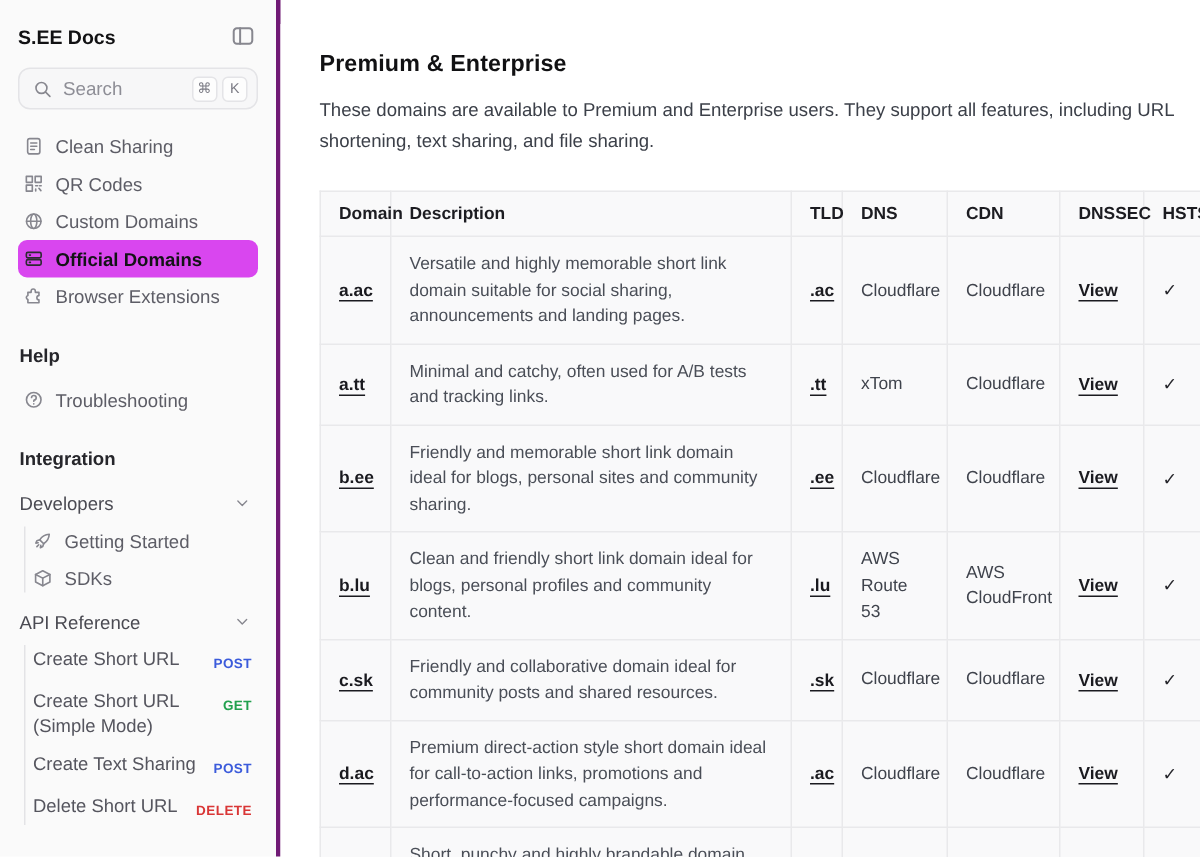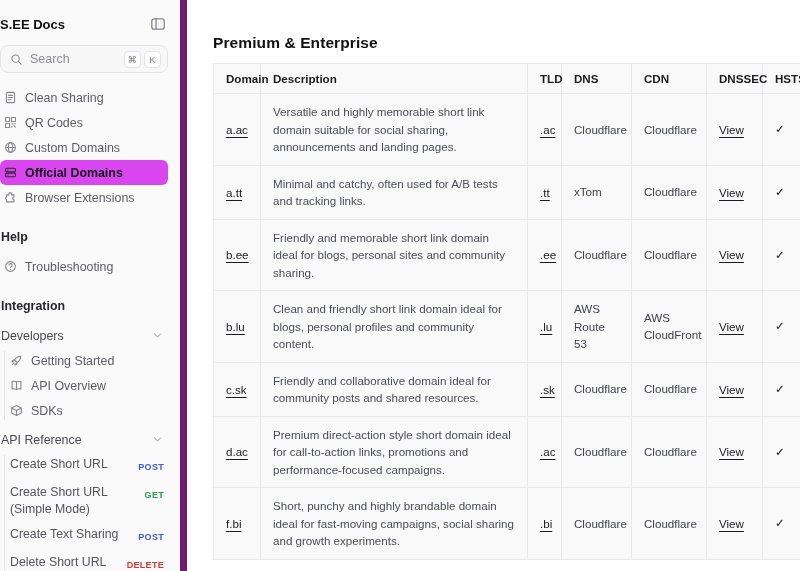--- a/index.html
+++ b/index.html
@@ -1,21 +1,21 @@
 <!DOCTYPE html>
 <html><head>
 <meta charset="utf-8">
 <style>
   * { box-sizing: border-box; margin: 0; padding: 0; }
   html,body { width: 800px; height: 571px; overflow: hidden; background:#fff;
     font-family: "Liberation Sans", sans-serif; color:#18181b; }
 
   
   .sidebar { position:absolute; left:0; top:0; width:187px; height:571px;
-    background:#fafafa; border-right:7px solid #701a75; padding:12px 12px 0 0; }
+    background:#fafafa; border-right:3px solid #701a75; padding:12px 12px 0 12px; }
   .sb-header { display:flex; align-items:center; justify-content:space-between; height:24px; margin-bottom:9px; }
   .sb-title { font-size:13px; font-weight:700; color:#111113; }
   .icon-btn { width:20px; height:20px; display:flex; align-items:center; justify-content:center; cursor:pointer; }
   .searchbox { display:flex; align-items:center; gap:7px; height:28px; border:1px solid #e4e4e7;
     background:#f7f7f8; border-radius:8px; padding:0 6px 0 9px; margin-bottom:12px; }
   .searchbox .ph { font-size:12.5px; color:#8e8e96; flex:1; }
   .keys { display:flex; gap:3px; }
   .keycap { min-width:17px; height:17px; padding:0 3px; background:#fdfdfd; border:1px solid #e4e4e7;
     border-radius:4px; font-size:9.5px; color:#7c7c85; display:flex; align-items:center; justify-content:center; }
 
@@ -41,21 +41,21 @@
   .main { position:absolute; left:187px; top:16px; width:613px; height:571px; padding:18px 0 0 26px; background:#fff; }
   .page-title { font-size:15.5px; font-weight:700; color:#111113; margin:0 0 11px 0; letter-spacing:.1px; }
   .intro { font-size:12.4px; line-height:21px; color:#3c4049; width:578px; margin-bottom:22px; }
 
   table.domains { border-collapse:collapse; table-layout:fixed; width:645px; background:#f9f9fa; }
   table.domains th, table.domains td { border:1px solid #e9e9eb; text-align:left; vertical-align:middle;
     font-size:11.6px; padding:9px 12px; }
   table.domains th { font-weight:700; color:#1c1c21; padding:8px 12px; white-space:nowrap; }
   td.c-desc { color:#4a4e57; line-height:17.5px; }
   td.c-dns, td.c-cdn { color:#3f434c; line-height:17.5px; }
-  .cell-link { color:#1a1a1f; font-weight:400; text-decoration:underline; text-underline-offset:2.5px;
+  .cell-link { color:#1a1a1f; font-weight:700; text-decoration:underline; text-underline-offset:2.5px;
     text-decoration-thickness:1px; cursor:pointer; }
   td.c-hsts { color:#26262b; }
   .col-domain{width:47px}.col-desc{width:267px}.col-tld{width:34px}.col-dns{width:70px}
   .col-cdn{width:75px}.col-dnssec{width:56px}.col-hsts{width:96px}
 </style>
 </head>
 <body>
 
 <aside class="sidebar">
   <div class="sb-header">
@@ -149,27 +149,20 @@
         <svg class="ic" width="13" height="13" viewBox="0 0 15 15">
           <path d="M12.5 2.5 C9.5 2.7 6.8 4.2 5.2 6.8 L8.2 9.8 C10.8 8.2 12.3 5.5 12.5 2.5 Z"></path>
             <path d="M5.2 6.8 L3 7.5 L2.2 9.3 L4 9 "></path>
             <path d="M8.2 9.8 L7.5 12 L5.7 12.8 L6 11"></path>
             <line x1="3" y1="12" x2="4.4" y2="10.6"></line>
         </svg>
         <span class="lbl">Getting Started</span>
       </div>
       <div class="sub-item">
         <svg class="ic" width="13" height="13" viewBox="0 0 15 15">
-          <path d="M7.5 3.4 C6 2.4 4 2.4 2.4 2.9 L2.4 11.6 C4 11.1 6 11.1 7.5 12.1 C9 11.1 11 11.1 12.6 11.6 L12.6 2.9 C11 2.4 9 2.4 7.5 3.4 Z"></path>
-            <line x1="7.5" y1="3.4" x2="7.5" y2="12.1"></line>
-        </svg>
-        <span class="lbl">API Overview</span>
-      </div>
-      <div class="sub-item">
-        <svg class="ic" width="13" height="13" viewBox="0 0 15 15">
           <path d="M7.5 1.8 L13 4.6 L13 10.4 L7.5 13.2 L2 10.4 L2 4.6 Z"></path>
             <polyline points="2,4.6 7.5,7.4 13,4.6"></polyline>
             <line x1="7.5" y1="7.4" x2="7.5" y2="13.2"></line>
         </svg>
         <span class="lbl">SDKs</span>
       </div>
     </div>
 
     <div class="group-h">
       <span>API Reference</span>
@@ -194,20 +187,21 @@
         <span class="lbl">Delete Short URL</span>
         <span class="method-badge" style="color: rgb(217, 54, 54);">DELETE</span>
       </div>
 
     </div>
   </nav>
 </aside>
 
 <main class="main">
   <h1 class="page-title">Premium &amp; Enterprise</h1>
+  <p class="intro">These domains are available to Premium and Enterprise users. They support all features, including URL shortening, text sharing, and file sharing.</p>
 
   <table class="domains">
     <colgroup>
       <col class="col-domain">
         <col class="col-desc">
         <col class="col-tld">
         <col class="col-dns">
       <col class="col-cdn">
         <col class="col-dnssec">
         <col class="col-hsts">

